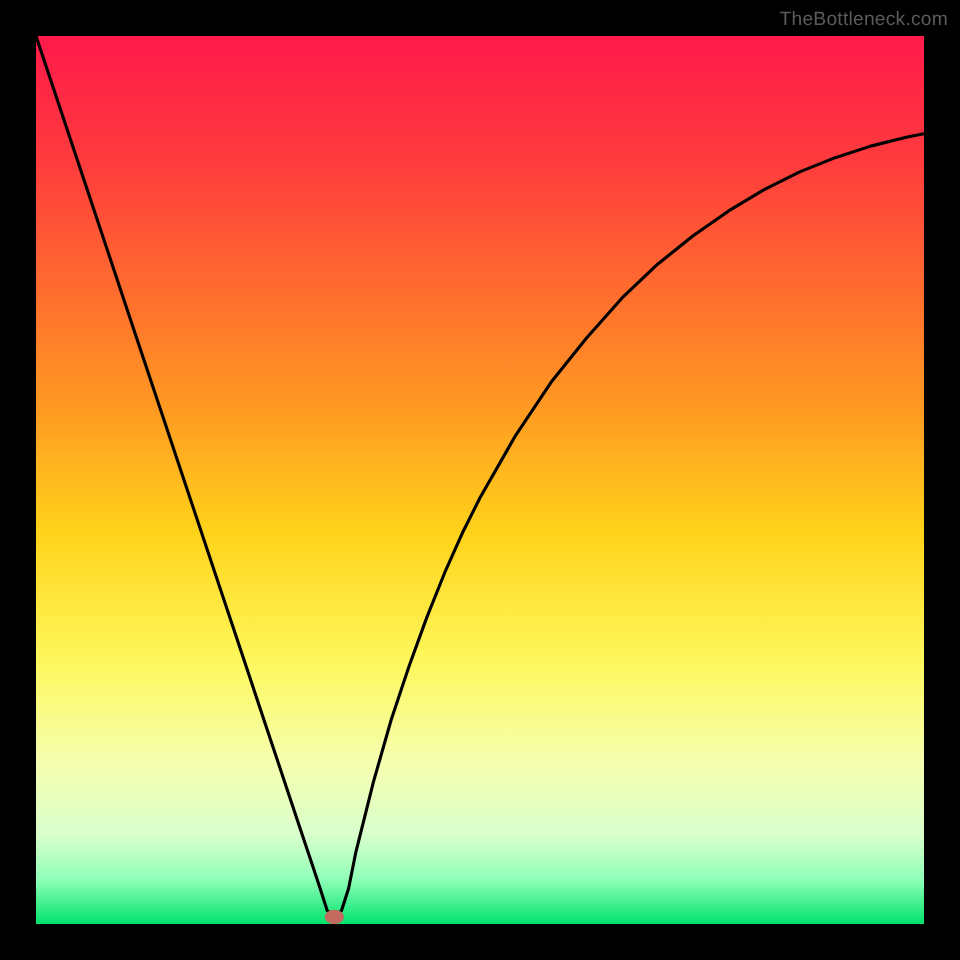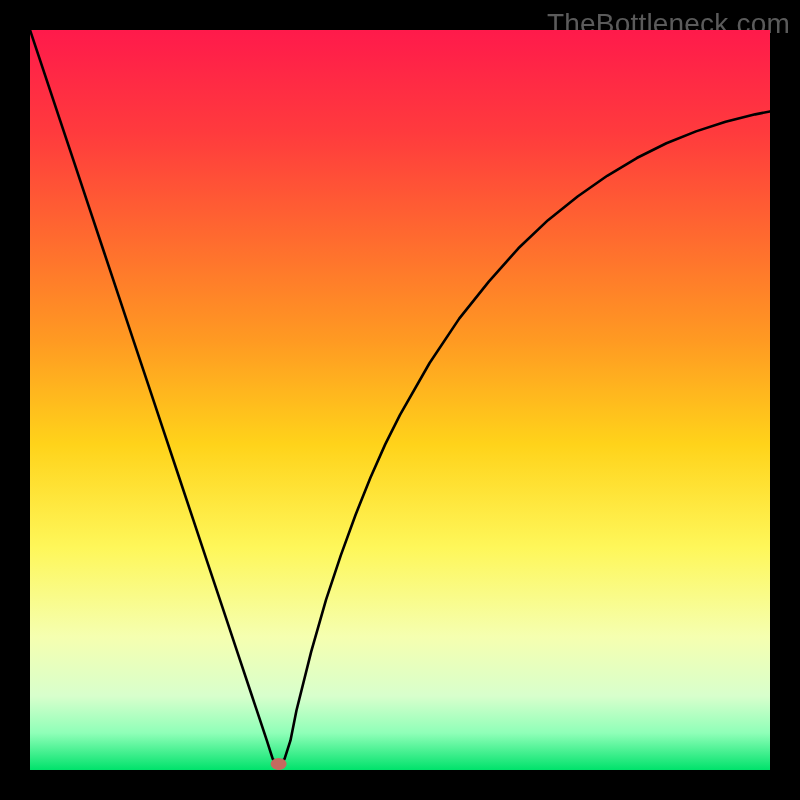--- a/index.html
+++ b/index.html
@@ -23,21 +23,21 @@
     top: 30px;
     width: 740px;
     height: 740px;
     overflow: hidden;
   }
   .watermark {
     position: absolute;
     top: 8px;
     right: 10px;
     color: #5b5b5b;
-    font-size: 28px;
+    font-size: 16px;
     font-weight: 500;
     letter-spacing: 0.2px;
     user-select: none;
   }
   svg { display: block; }
 </style>
 </head>
 <body>
 
 <div class="stage">

